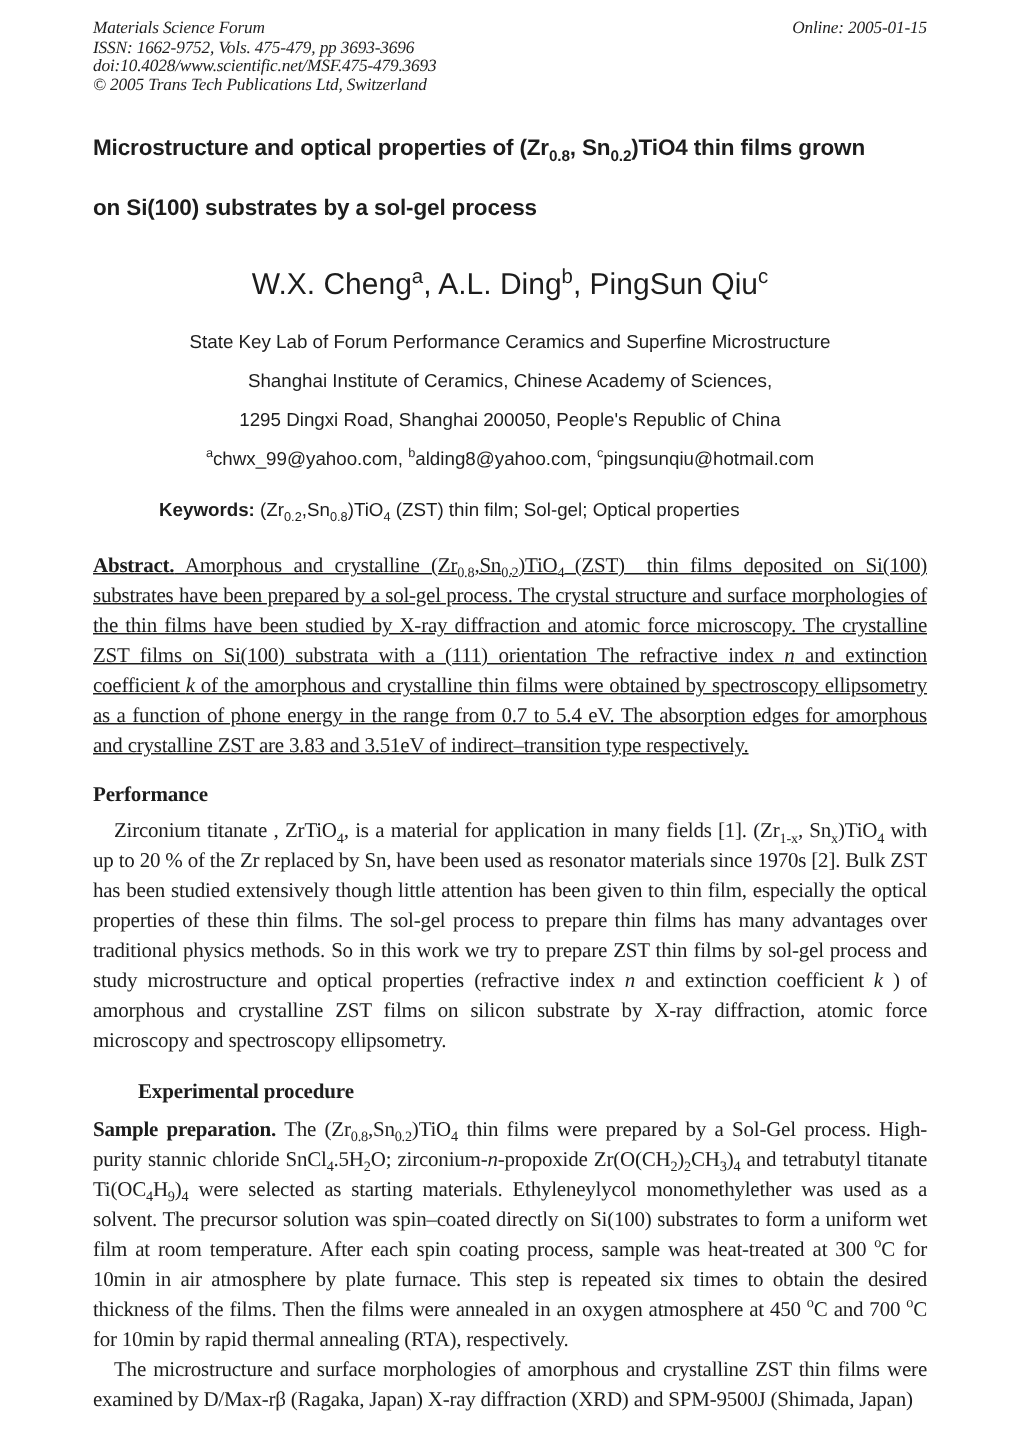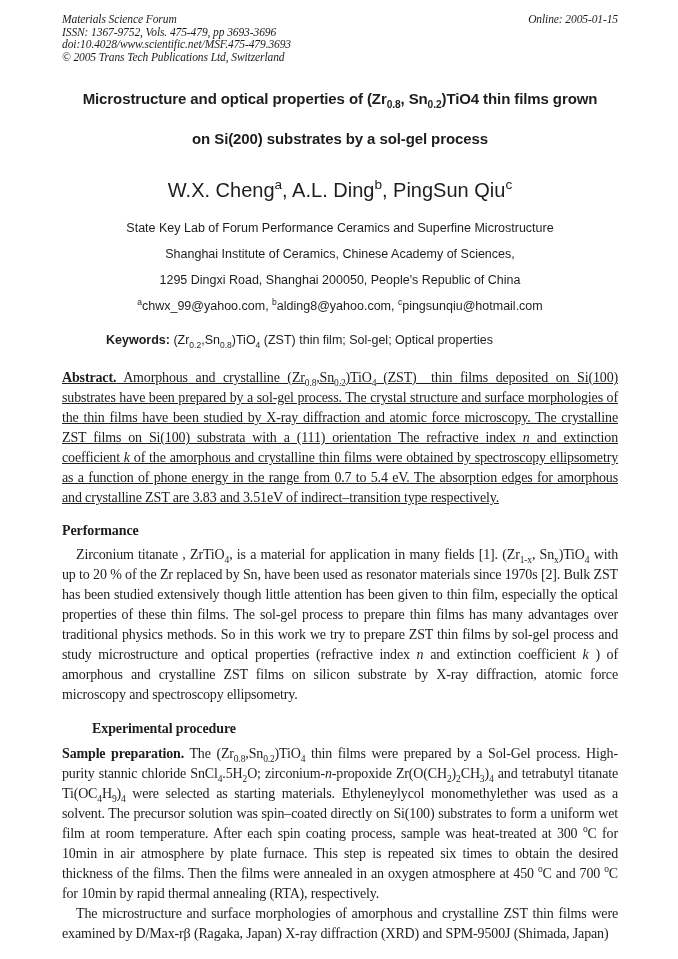--- a/index.html
+++ b/index.html
@@ -28,21 +28,20 @@
     font-size: 11.5px;
     line-height: 12.5px;
     letter-spacing: -0.1px;
   }
   .journal-header .left div { white-space: nowrap; }
   .journal-header .right { white-space: nowrap; }
 
   
   .paper-title {
     margin: 27px 0 0 0;
-    text-align: center;
     font-family: "Liberation Sans", "DejaVu Sans", sans-serif;
     font-weight: bold;
     font-size: 15px;
     line-height: 17px;
     letter-spacing: -0.1px;
   }
   .paper-title .title-line { display: block; }
   .paper-title .title-line + .title-line { margin-top: 23px; }
 
   .authors {
@@ -89,30 +88,30 @@
   .indent { text-indent: 14px; }
 </style>
 </head>
 <body>
 
 <div class="page">
 
   <div class="journal-header">
     <div class="left">
       <div>Materials Science Forum</div>
-      <div>ISSN: 1367-9752, Vols. 475-479, pp 3693-3696</div>
+      <div>ISSN: 1662-9752, Vols. 475-479, pp 3693-3696</div>
       <div>doi:10.4028/www.scientific.net/MSF.475-479.3693</div>
       <div>© 2005 Trans Tech Publications Ltd, Switzerland</div>
     </div>
     <div class="right">Online: 2005-01-15</div>
   </div>
 
   <h1 class="paper-title">
     <span class="title-line">Microstructure and optical properties of (Zr<sub>0.8</sub>, Sn<sub>0.2</sub>)TiO4 thin films grown</span>
-    <span class="title-line">on Si(200) substrates by a sol-gel process</span>
+    <span class="title-line">on Si(100) substrates by a sol-gel process</span>
   </h1>
 
   <div class="authors">W.X. Cheng<sup>a</sup>, A.L. Ding<sup>b</sup>, PingSun Qiu<sup>c</sup></div>
 
   <div class="affiliations">
     <div>State Key Lab of Forum Performance Ceramics and Superfine Microstructure</div>
     <div>Shanghai Institute of Ceramics, Chinese Academy of Sciences,</div>
     <div>1295 Dingxi Road, Shanghai 200050, People's Republic of China</div>
     <div><sup>a</sup>chwx_99@yahoo.com, <sup>b</sup>alding8@yahoo.com, <sup>c</sup>pingsunqiu@hotmail.com</div>
   </div>

